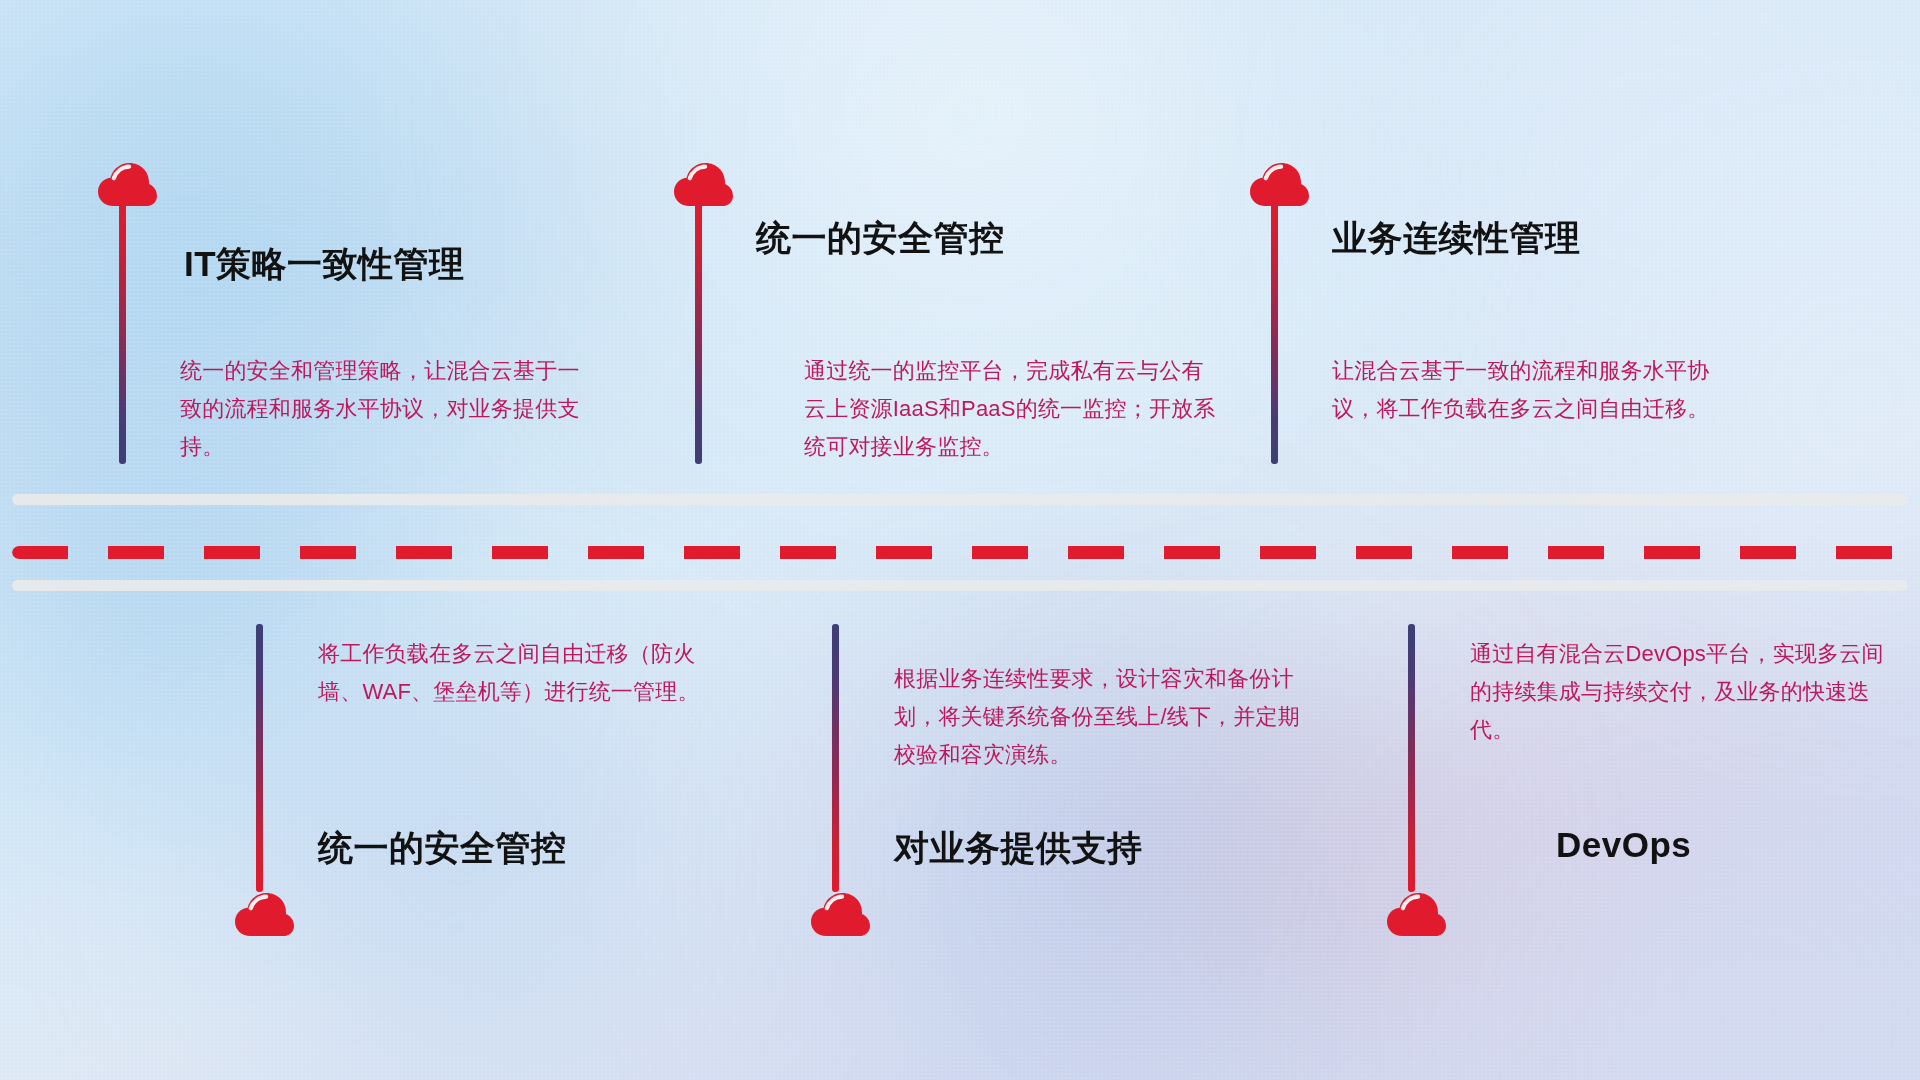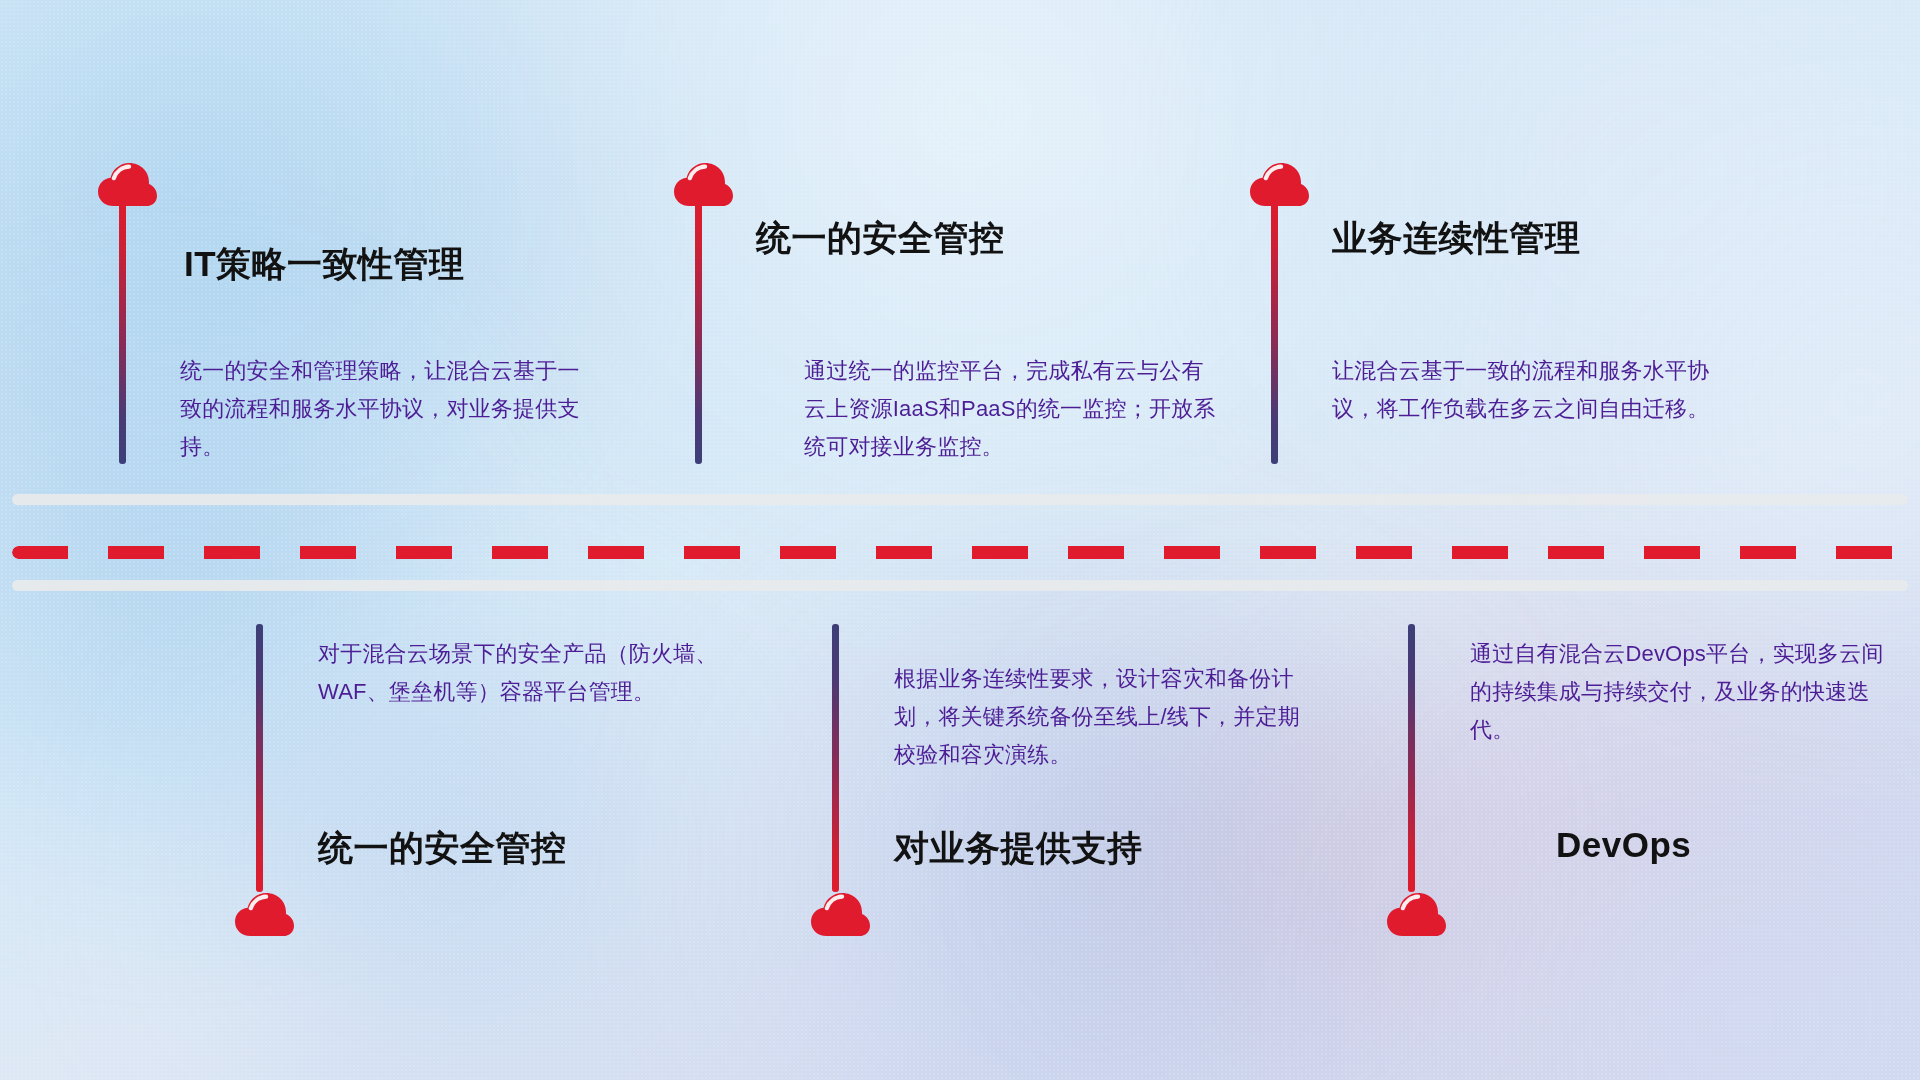--- a/index.html
+++ b/index.html
@@ -71,21 +71,21 @@
   .stem{position:absolute;width:7px;border-radius:3px;}
   .stem.down{background:linear-gradient(to bottom,#e01b2d 0%,#cf2033 18%,#8f2a53 52%,#4b3a74 82%,#3d3f78 100%);}
   .stem.up{background:linear-gradient(to bottom,#3d3f78 0%,#4b3a74 20%,#8f2a53 55%,#cf2033 84%,#e01b2d 100%);}
 
   .item-title{
     position:absolute;white-space:nowrap;
     font-size:35px;font-weight:700;color:#121212;letter-spacing:.5px;
   }
   .item-desc{
     position:absolute;width:380px;
-    font-size:22px;line-height:38px;color:#4c1d95;letter-spacing:.2px;
+    font-size:22px;line-height:38px;color:#be185d;letter-spacing:.2px;
   }
 </style>
 </head>
 <body>
 
 <div id="stage">
 
   <div class="bg-base"></div>
   <div class="blob b1"></div>
   <div class="blob b2"></div>
@@ -135,21 +135,21 @@
     <div class="item-title" style="left:1332px;top:215px;">业务连续性管理</div>
     <div class="item-desc" style="left:1332px;top:352px;width:420px;">让混合云基于一致的流程和服务水平协议，将工作负载在多云之间自由迁移。</div>
   </div>
 
   <div class="rail top"></div>
   <div class="dashline"></div>
   <div class="rail bottom"></div>
 
   <div class="item">
     <div class="stem up" style="left:256px;top:624px;height:268px;"></div>
-    <div class="item-desc" style="left:318px;top:635px;width:420px;">对于混合云场景下的安全产品（防火墙、WAF、堡垒机等）容器平台管理。</div>
+    <div class="item-desc" style="left:318px;top:635px;width:420px;">将工作负载在多云之间自由迁移（防火墙、WAF、堡垒机等）进行统一管理。</div>
     <div class="item-title" style="left:318px;top:825px;text-align:right;">统一的安全管控</div>
     <div class="cloud" style="left:233px;top:890px;">
       <svg viewBox="0 0 62 48" xmlns="http://www.w3.org/2000/svg">
         <path d="M17.5 46C8.6 46 2 39.8 2 31.7c0-7.3 5.4-13.2 12.6-13.9C16.6 9.2 24.3 3 33.4 3c10.9 0 19.6 8.4 19.6 18.9 0 .7 0 1.4-.1 2.1C57.9 26 61 30.6 61 35.9 61 41.5 56.3 46 50.5 46Z" fill="#e01b2d"></path>
         <path d="M17.8 18.2c2.3-6.6 8.2-11.2 15.3-11.6" fill="none" stroke="#ffffff" stroke-width="4.2" stroke-linecap="round" opacity=".92"></path>
       </svg>
     </div>
   </div>
 
   <div class="item">

